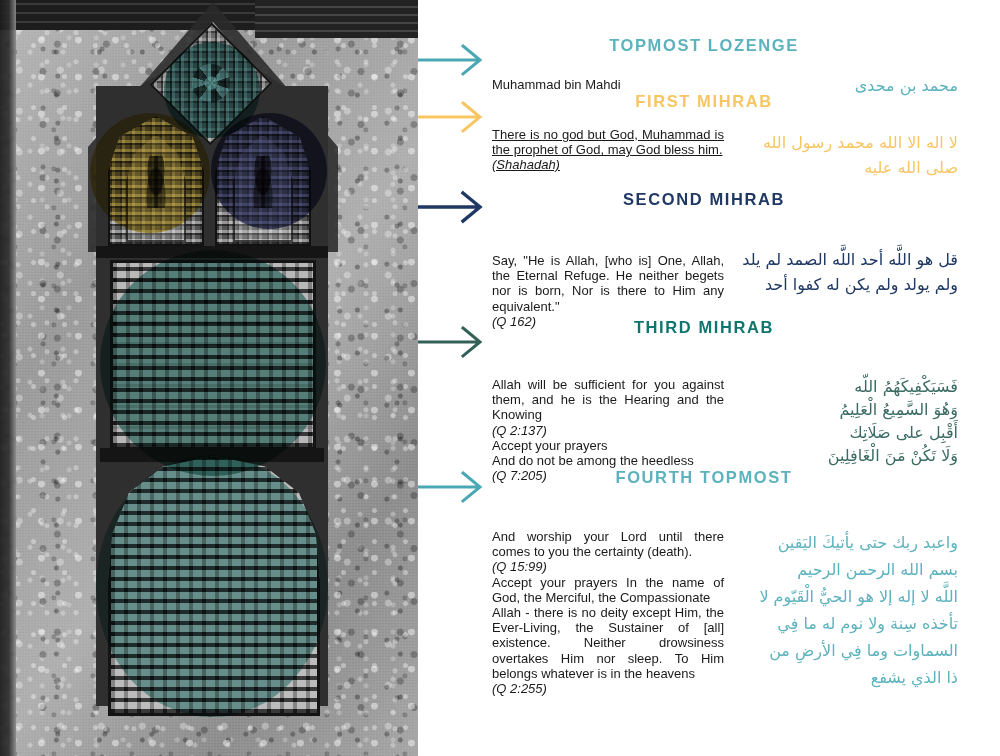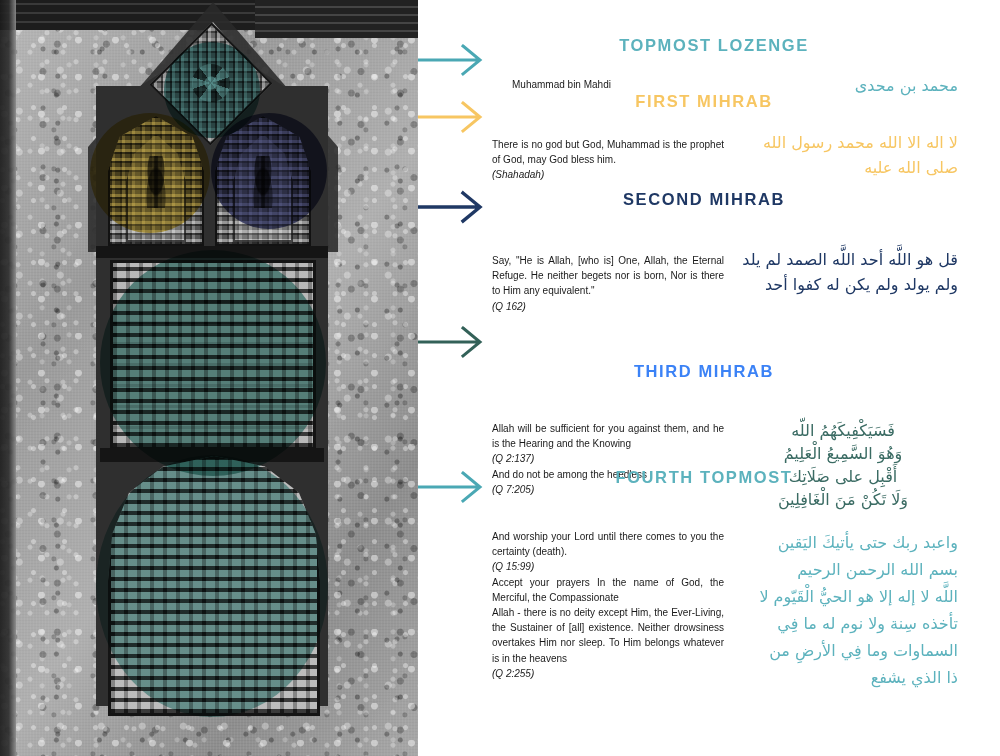--- a/index.html
+++ b/index.html
@@ -236,21 +236,21 @@
   }
 
   .sec-body {
     position: relative;
     display: block;
   }
   .en {
     position: absolute;
     left: 74px;
     width: 232px;
-    font-size: 10px;
+    font-size: 13px;
     line-height: 15.2px;
     color: #1a1a1a;
     text-align: justify;
   }
   .en .ref { font-style: italic; }
   .ar {
     position: absolute;
     right: 42px;
     width: 230px;
     direction: rtl;
@@ -325,62 +325,63 @@
       <svg width="70" height="34" viewBox="0 0 70 34">
         <path id="arw3" d="M0 17 H60 M45 3 L62 17 L45 31" fill="none" stroke-width="3" stroke-linecap="square" stroke-linejoin="miter" stroke="#336158"></path>
       </svg>
     </div>
     <div class="arrow" style="top:470px;">
       <svg width="70" height="34" viewBox="0 0 70 34">
         <path id="arw4" d="M0 17 H60 M45 3 L62 17 L45 31" fill="none" stroke-width="3" stroke-linecap="square" stroke-linejoin="miter" stroke="#4aa8b4"></path>
       </svg>
     </div>
 
-    <div class="section" style="top:36px;padding-left:20px;">
+    <div class="section" style="top:36px;">
       <div class="sec-title" id="t0" style="color: rgb(92, 178, 189);">TOPMOST LOZENGE</div>
       <div class="sec-body" style="height:40px;">
         <div class="en" style="top:22px;">
           <span>Muhammad bin Mahdi</span>
         </div>
         <div class="ar" id="a0" style="top: 18px; color: rgb(92, 178, 189);">محمد بن محدى</div>
       </div>
     </div>
 
     <div class="section" style="top:92px;">
       <div class="sec-title" id="t1" style="color: rgb(247, 198, 98);">FIRST MIHRAB</div>
       <div class="sec-body" style="height:80px;">
-        <div class="en" style="top:26px;">
+        <div class="en" style="top:16px;text-decoration:underline;">
           <div>There is no god but God, Muhammad is the prophet of God, may God bless him.</div>
           <div class="ref">(Shahadah)</div>
         </div>
         <div class="ar" id="a1" style="top: 19px; color: rgb(247, 198, 98);">لا اله الا الله محمد رسول الله صلى الله عليه</div>
       </div>
     </div>
 
     <div class="section" style="top:190px;">
       <div class="sec-title" id="t2" style="color: rgb(31, 56, 100);">SECOND MIHRAB</div>
       <div class="sec-body" style="height:110px;">
         <div class="en" style="top:44px;">
           <div>Say, "He is Allah, [who is] One, Allah, the Eternal Refuge. He neither begets nor is born, Nor is there to Him any equivalent."</div>
           <div class="ref">(Q 162)</div>
         </div>
         <div class="ar" id="a2" style="top: 38px; color: rgb(31, 56, 100);">قل هو اللَّه أحد اللَّه الصمد لم يلد ولم يولد ولم يكن له كفوا أحد</div>
       </div>
     </div>
 
     <div class="section" style="top:318px;">
-      <div class="sec-title" id="t3" style="color: #3b82f6; margin-top: 44px;">THIRD MIHRAB</div>
+      <div class="sec-title" id="t3" style="color: #0f766e;">THIRD MIHRAB</div>
       <div class="sec-body" style="height:135px;">
         <div class="en" style="top:40px;">
           <div>Allah will be sufficient for you against them, and he is the Hearing and the Knowing</div>
           <div class="ref">(Q 2:137)</div>
+          <div>Accept your prayers</div>
           <div>And do not be among the heedless</div>
           <div class="ref">(Q 7:205)</div>
         </div>
-        <div class="ar" id="a3" style="top: 38px; line-height: 23px; white-space: pre-line; color: rgb(58, 107, 99); text-align: center;">فَسَيَكْفِيكَهُمُ اللّه
+        <div class="ar" id="a3" style="top: 38px; line-height: 23px; white-space: pre-line; color: rgb(58, 107, 99);">فَسَيَكْفِيكَهُمُ اللّه
 وَهُوَ السَّمِيعُ الْعَلِيمُ
 أَقْبِل على صَلَاتِك
 وَلَا تَكُنْ مَنَ الْغَافِلِينَ</div>
       </div>
     </div>
 
     <div class="section" style="top:468px;">
       <div class="sec-title" id="t4" style="color: rgb(92, 178, 189);">FOURTH TOPMOST</div>
       <div class="sec-body" style="height:250px;">
         <div class="en" style="top:42px;">

